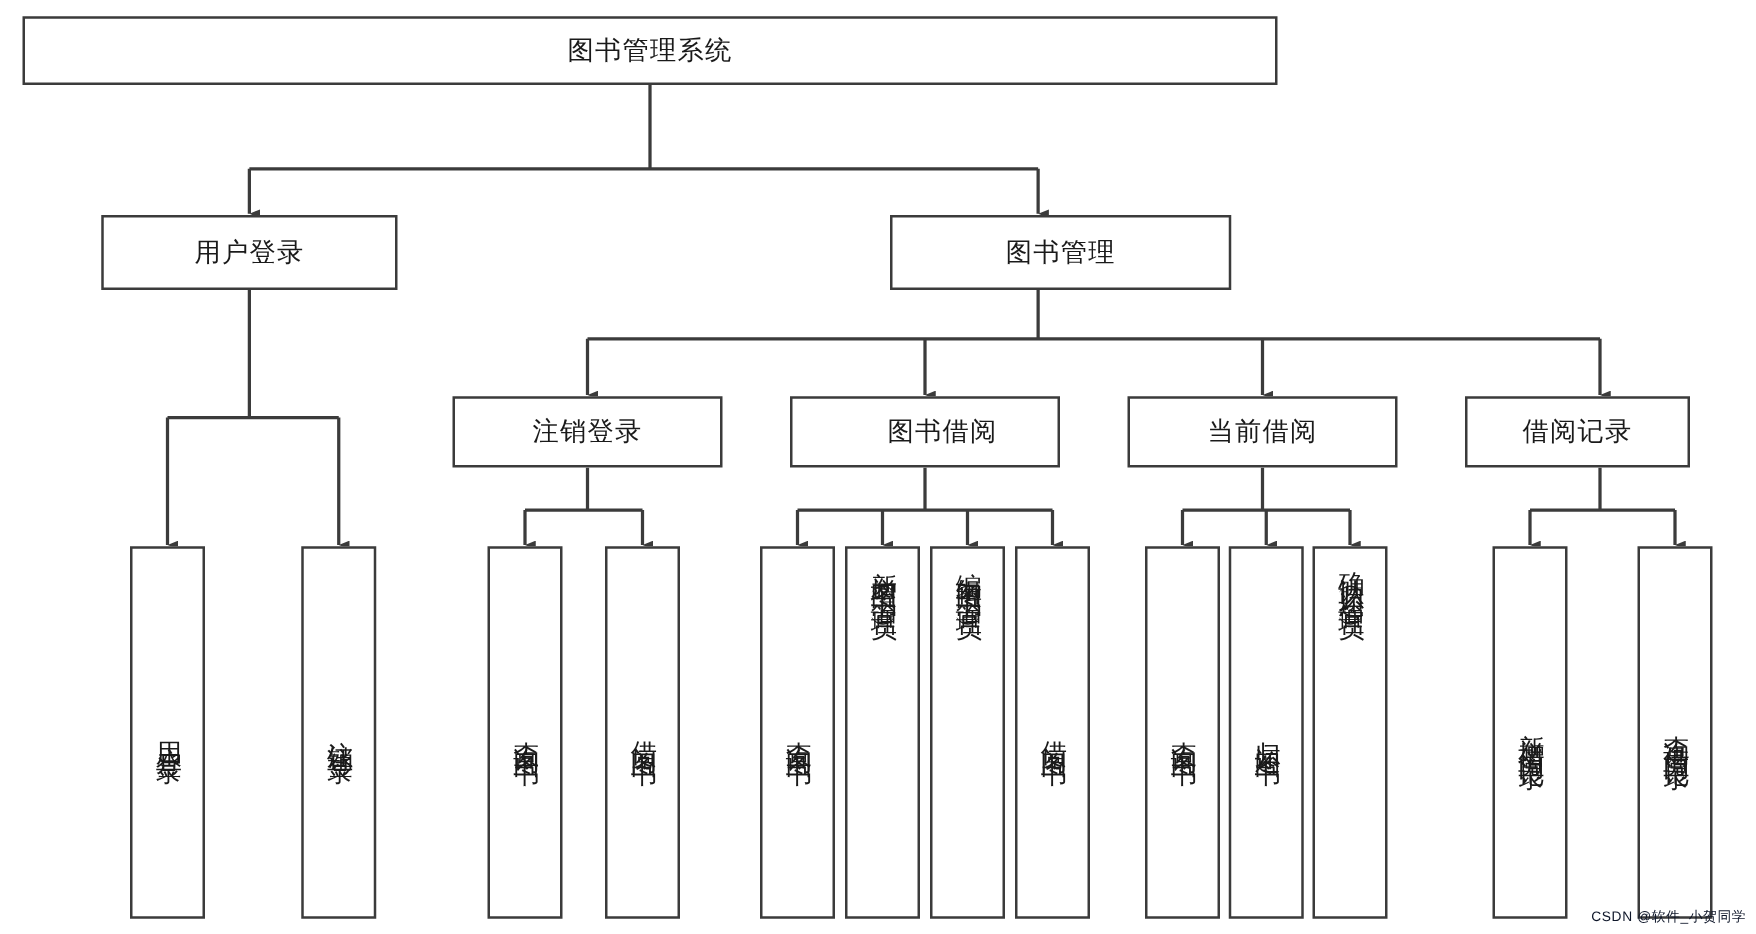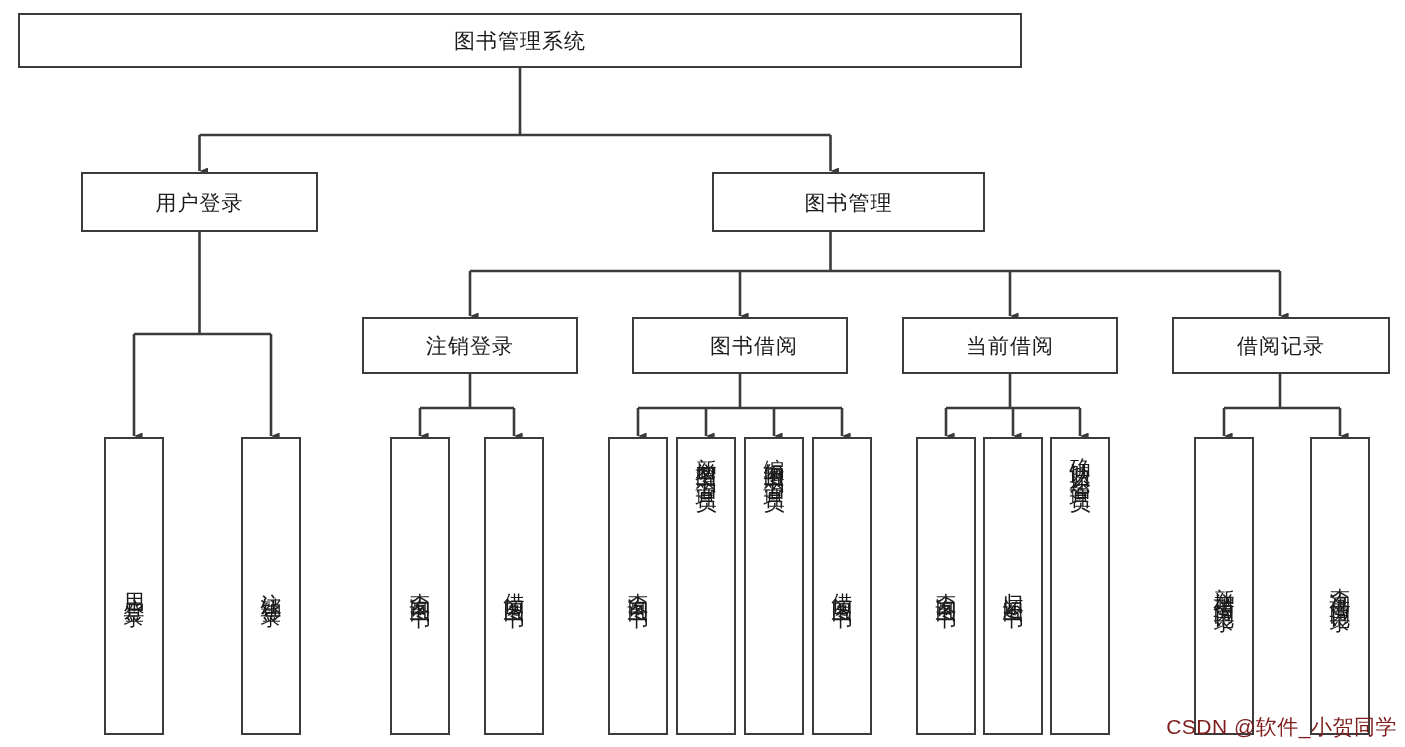--- a/index.html
+++ b/index.html
@@ -57,22 +57,22 @@
     left: 0;
     top: 0;
     width: 1405px;
     height: 747px;
     pointer-events: none;
   }
   .watermark {
     position: absolute;
     right: 8px;
     bottom: 6px;
-    font-size: 21px;
-    color: #7f1d1d;
+    font-size: 11px;
+    color: #0f172a;
     letter-spacing: 0.5px;
     white-space: nowrap;
   }
 </style>
 </head>
 <body>
 
 <div id="diagram-root">
 
   <svg class="connectors" viewBox="0 0 1405 747" preserveAspectRatio="none" aria-hidden="true">
@@ -130,21 +130,21 @@
       </div>
       <div class="node-box" style="left: 362px; top: 317px; width: 216px; height: 57px;">
         <span class="node-label-h">注销登录</span>
       </div>
       <div class="node-box" style="left: 632px; top: 317px; width: 216px; height: 57px; padding-left: 28px;">
         <span class="node-label-h">图书借阅</span>
       </div>
       <div class="node-box" style="left: 902px; top: 317px; width: 216px; height: 57px;">
         <span class="node-label-h">当前借阅</span>
       </div>
-      <div class="node-box" style="left: 1172px; top: 317px; width: 218px; height: 57px;">
+      <div class="node-box" style="left: 1172px; top: 317px; width: 180px; height: 57px;">
         <span class="node-label-h">借阅记录</span>
       </div>
       <div class="node-box leaf-box center-v" style="left: 104px; top: 437px; width: 60px; height: 298px;">
         <span class="node-label-v">用户登录</span>
       </div>
       <div class="node-box leaf-box center-v" style="left: 241px; top: 437px; width: 60px; height: 298px;">
         <span class="node-label-v">注销登录</span>
       </div>
       <div class="node-box leaf-box center-v" style="left: 390px; top: 437px; width: 60px; height: 298px;">
         <span class="node-label-v">查询图书</span>

